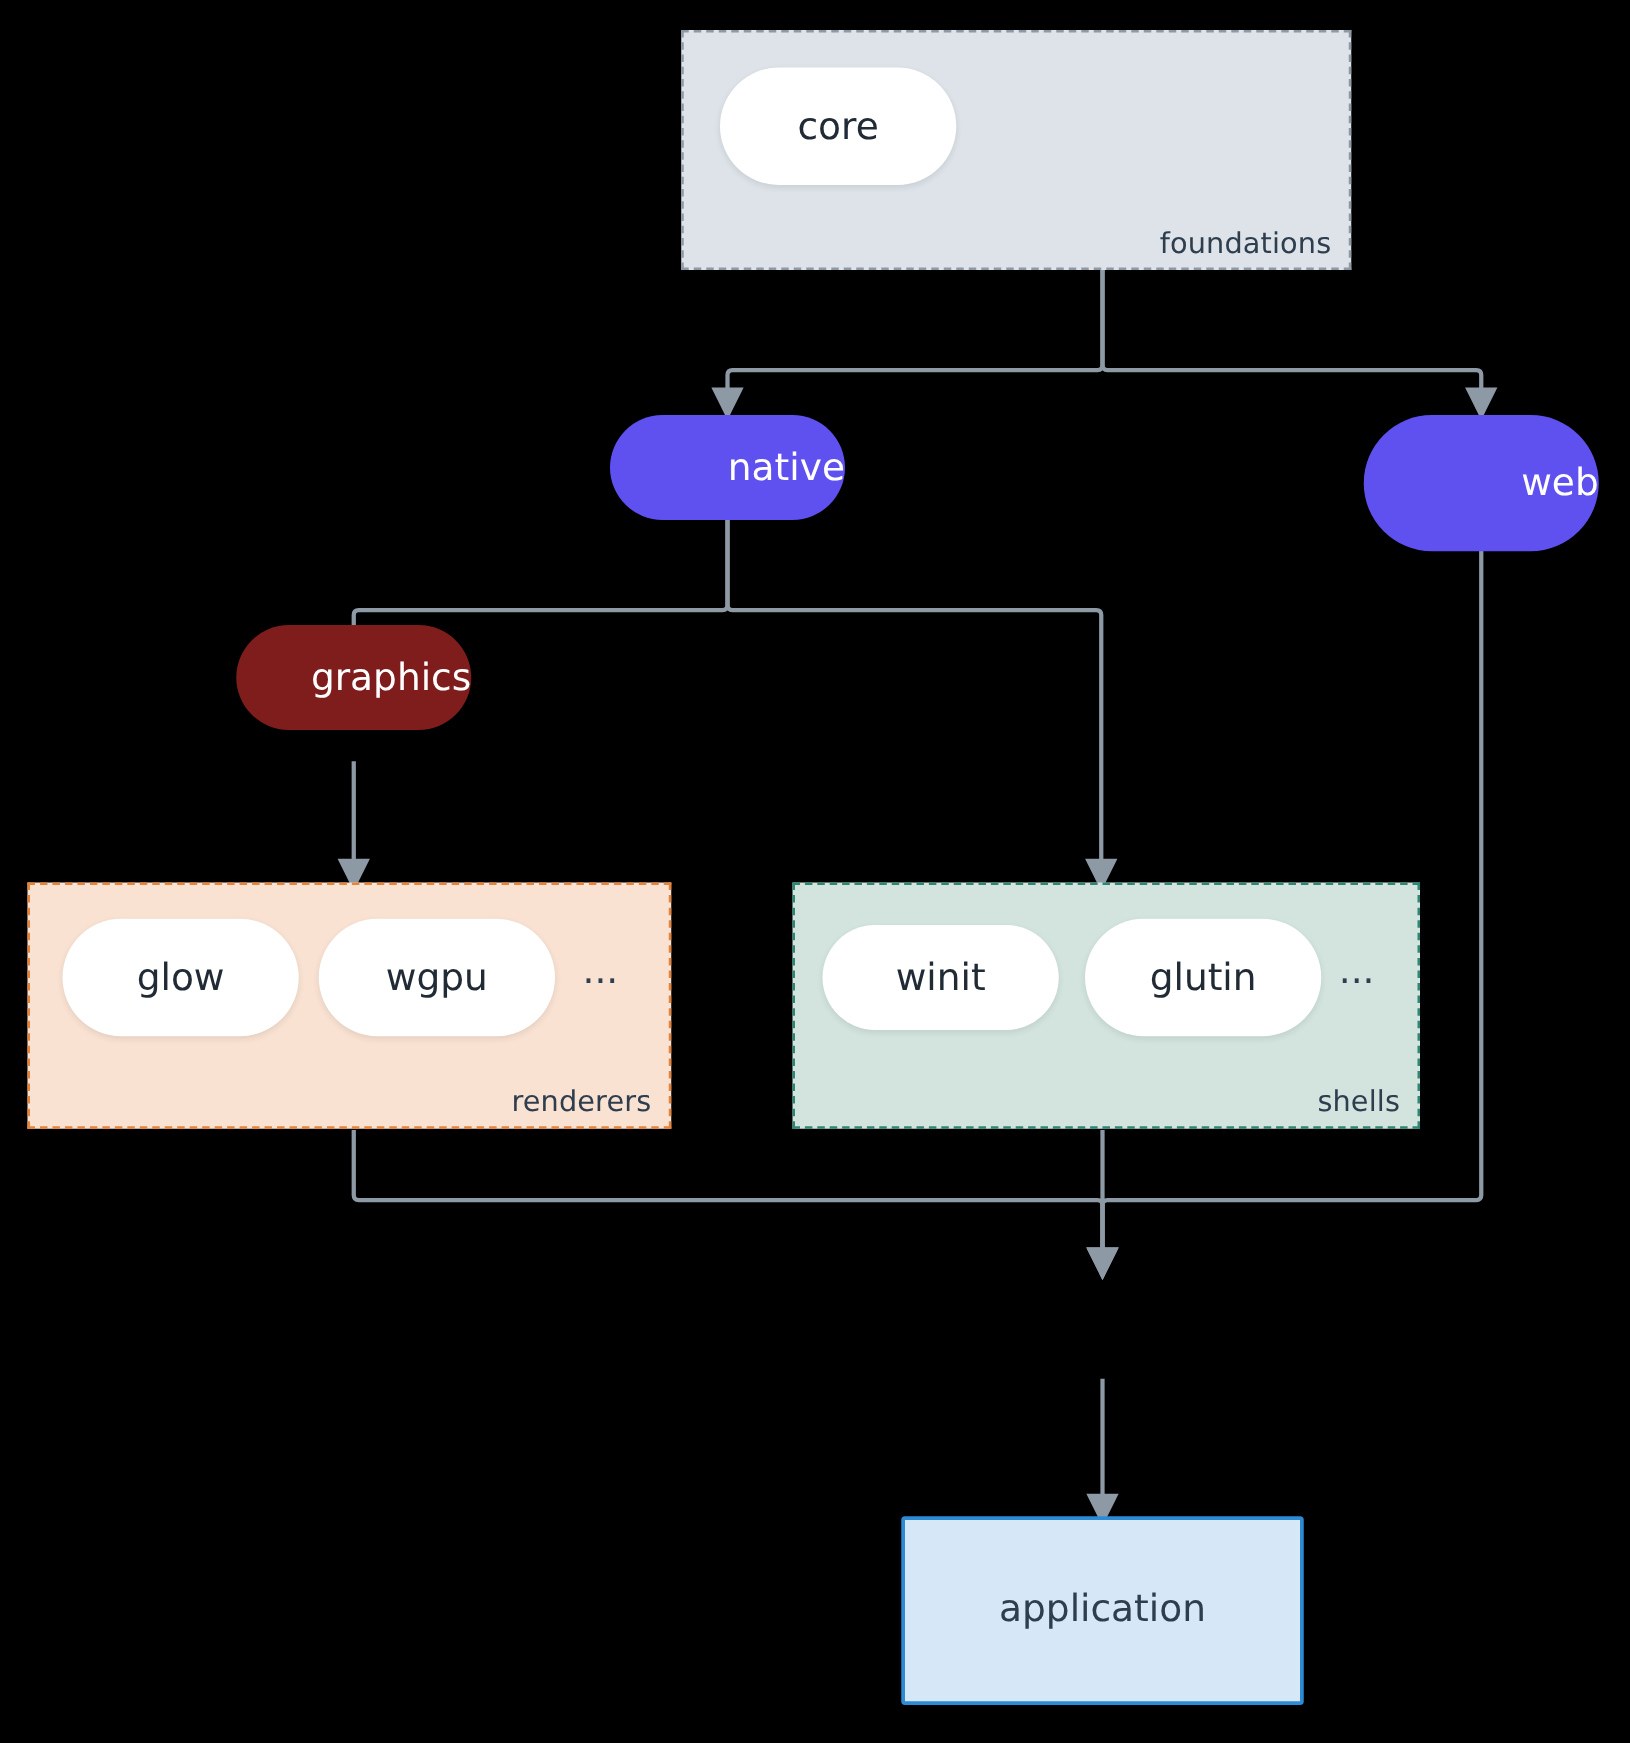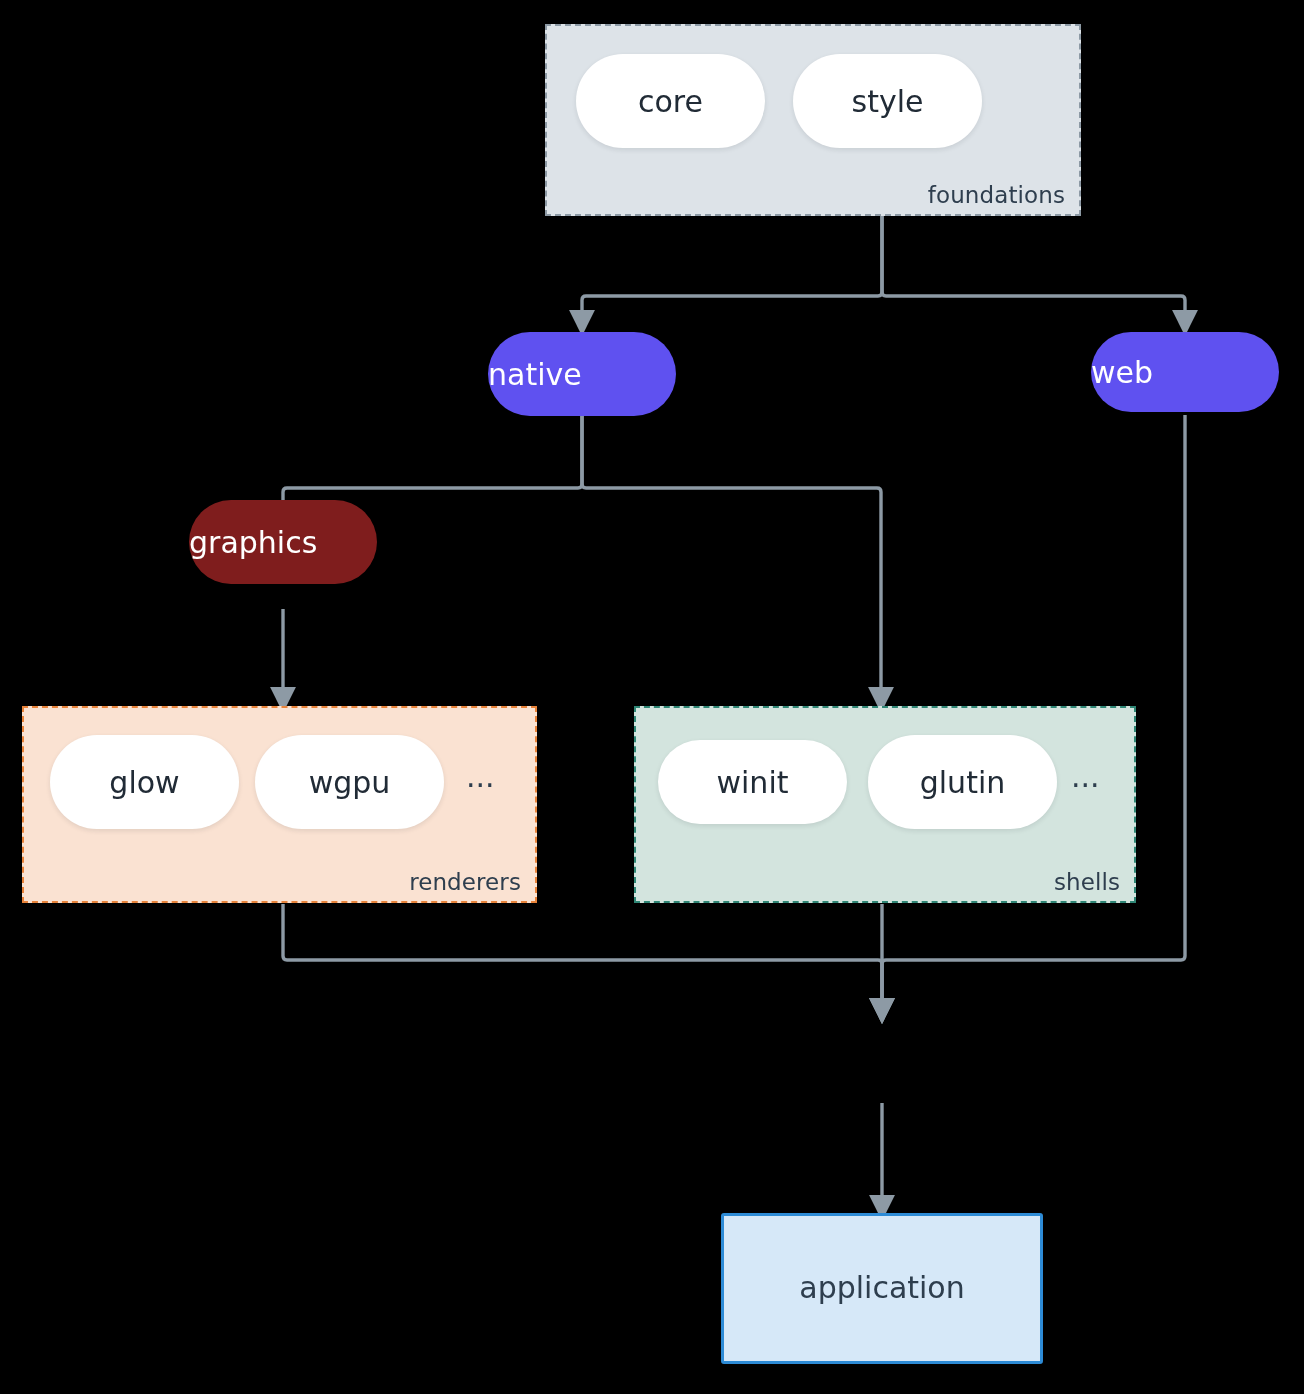--- a/index.html
+++ b/index.html
@@ -63,21 +63,21 @@
     line-height: 1;
     padding-bottom: 10px;
     white-space: nowrap;
   }
   
   .node {
     position: absolute;
     border-radius: 999px;
     display: flex;
     align-items: center;
-    justify-content: flex-start;
+    justify-content: flex-end;
     color: #ffffff;
     font-size: 30px;
     box-sizing: border-box;
     white-space: nowrap;
   }
   
   .terminal {
     position: absolute;
     box-sizing: border-box;
     border-radius: 3px;
@@ -121,32 +121,29 @@
       <path d="M 882 1103 L 882 1208" marker-end="url(#arrowhead)"></path>
     </g>
   </svg>
 
   <div class="group-box" style="left:545px; top:24px; width:536px; height:192px;
               background:#dde3e8; border:2px dashed #8d9aa5;">
     <div class="pill-row" style="left:29px; top:28px;">
       <div class="pill" style="width:189px; height:94px; margin-right:28px;">
         <span>core</span>
       </div>
-      <div class="pill" style="width:189px; height:94px;">
-        <span>style</span>
-      </div>
     </div>
     <div class="group-label">foundations</div>
   </div>
 
   <div class="node" style="left:488px; top:332px; width:188px; height:84px; background:#5f51f0;">
     <span>native</span>
   </div>
 
-  <div class="node" style="left:1091px; top:332px; width:188px; height:80px; background:#5f51f0;">
+  <div class="node" style="left:1091px; top:332px; width:188px; height:109px; background:#5f51f0;">
     <span>web</span>
   </div>
 
   <div class="node" style="left:189px; top:500px; width:188px; height:84px; background:#7f1d1d;">
     <span>graphics</span>
   </div>
 
   <div class="group-box" style="left:22px; top:706px; width:515px; height:197px;
               background:#fae2d2; border:2px dashed #e8833a;">
     <div class="pill-row" style="left:26px; top:27px;">

